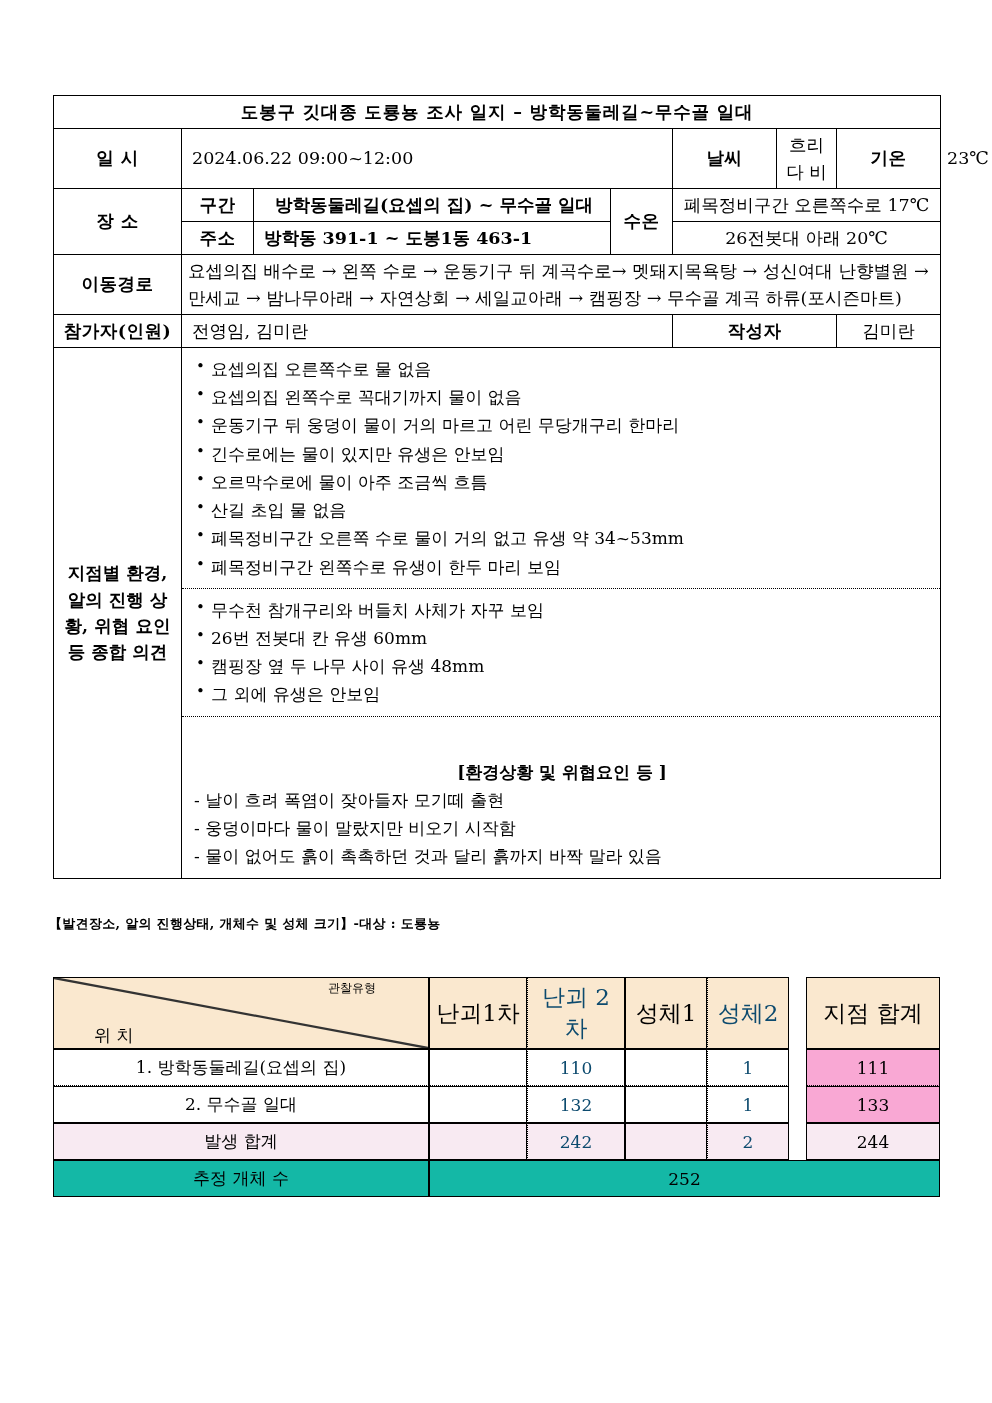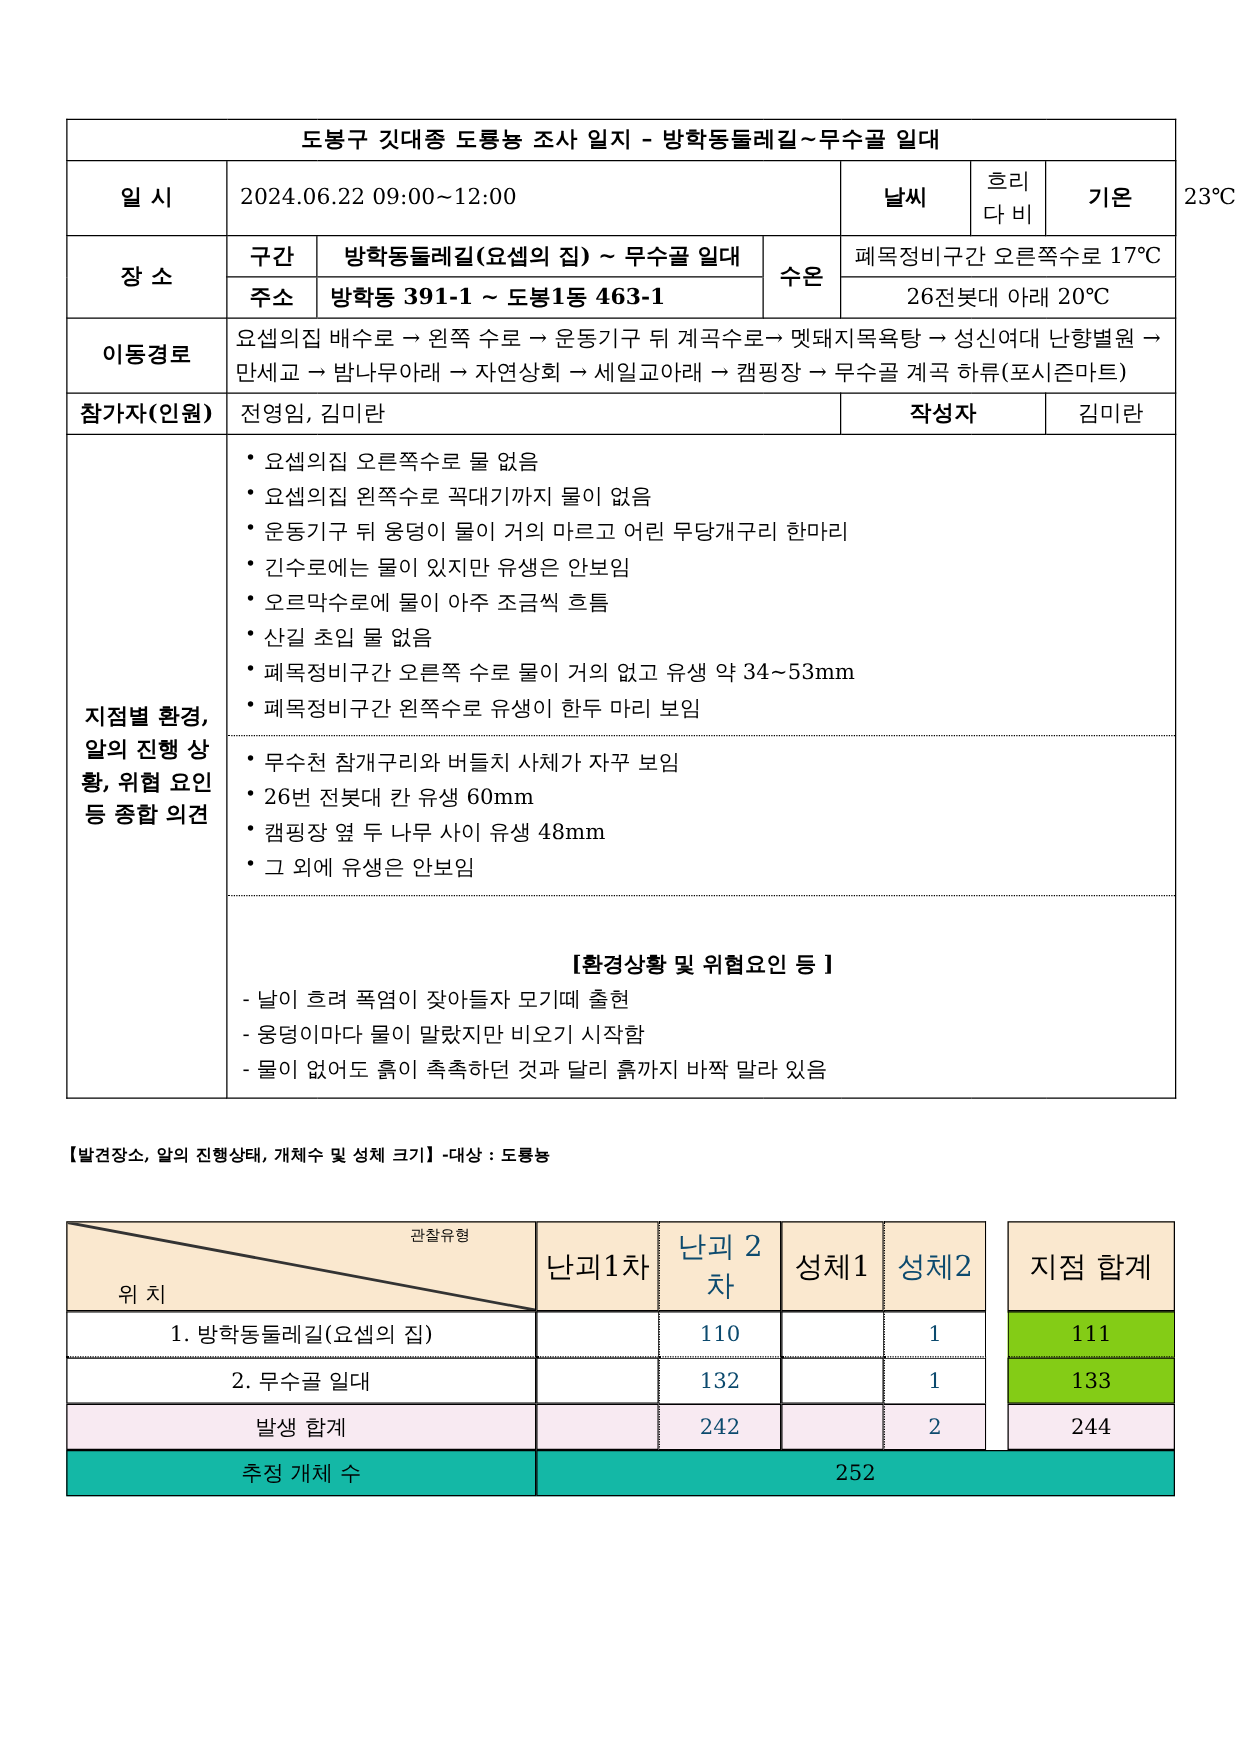--- a/index.html
+++ b/index.html
@@ -152,21 +152,21 @@
     vertical-align: middle;
     height: 27px;
   }
   table.counts td.hdr {
     background: #fae8cf;
     font-weight: normal;
     font-size: 23px;
     height: 36px;
   }
   td.pinkhdr { background: #fbecee; }
-  td.pink    { background: #84cc16; }
+  td.pink    { background: #f9a8d4; }
   td.pinkrow { background: #f8eaf2; }
   td.yellow  { background: #14b8a6; }
   .blue { color: #0c4a6e; }
   .gapcol {
     border: none !important;
     background: #ffffff !important;
     padding: 0 !important;
     width: 17px;
   }
   td.loc {

